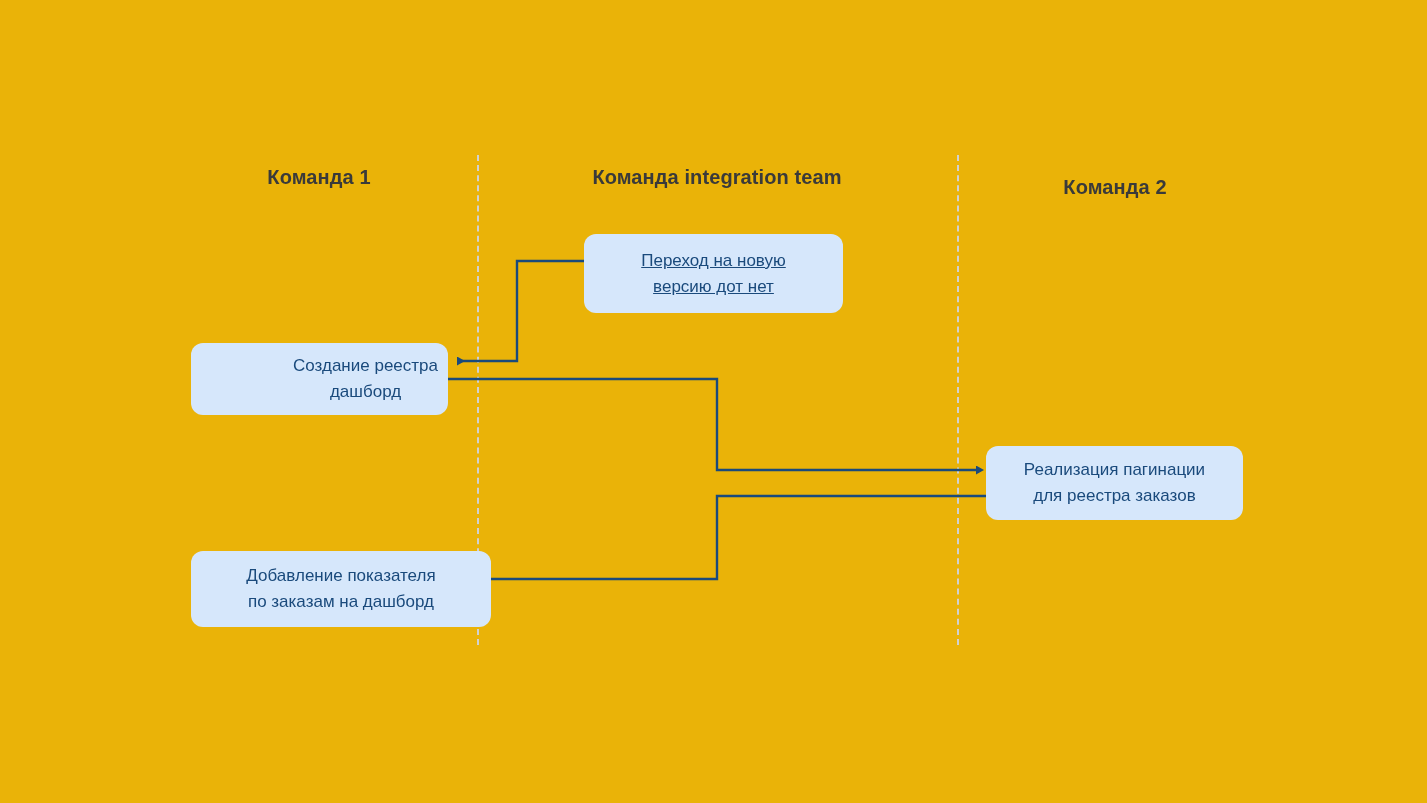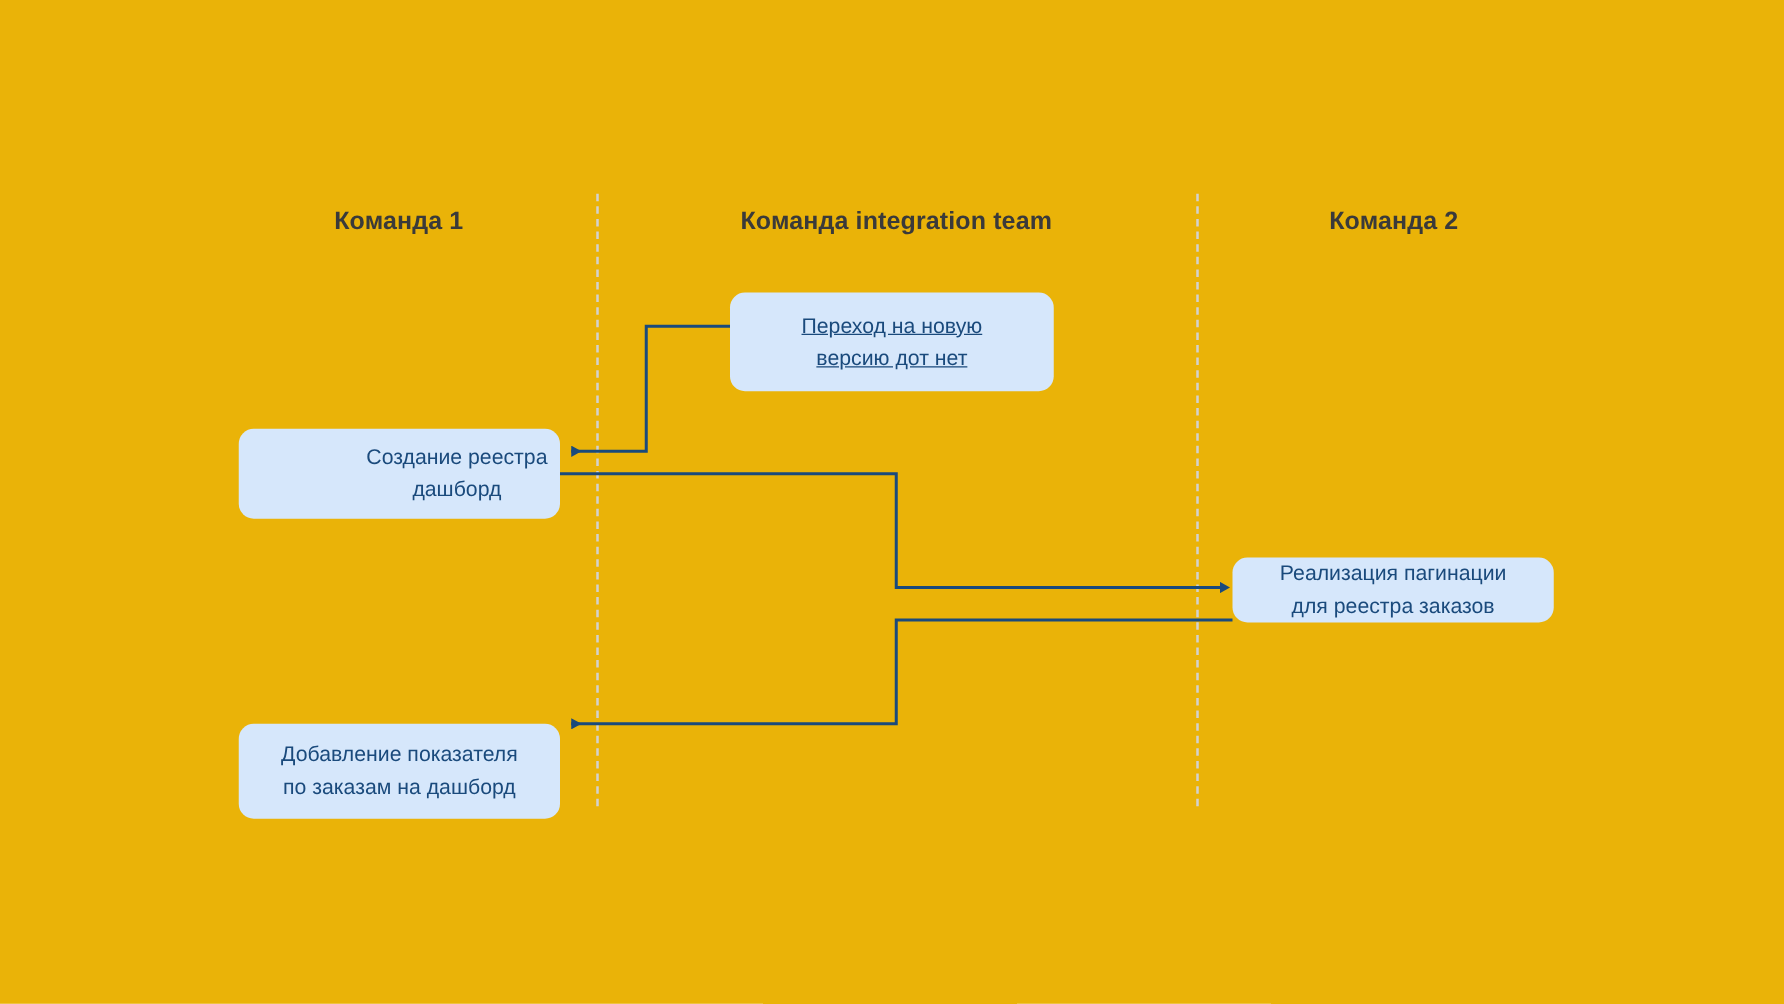--- a/index.html
+++ b/index.html
@@ -61,21 +61,21 @@
 </head>
 <body>
 
 <div id="canvas">
 
   <div class="lane-divider" style="left:477px; top:155px; height:490px;"></div>
   <div class="lane-divider" style="left:957px; top:155px; height:490px;"></div>
 
   <div class="lane-title" style="left:319px; top:166px;">Команда 1</div>
   <div class="lane-title" style="left:717px; top:166px;">Команда integration team</div>
-  <div class="lane-title" style="left:1115px; top:166px;">Команда 2</div>
+  <div class="lane-title" style="left:1115px; top:176px;">Команда 2</div>
 
   <svg id="edges" viewBox="0 0 1427 803">
     <defs>
       <marker id="arrow-left" markerWidth="9" markerHeight="9" refX="8" refY="4.5" orient="auto" markerUnits="userSpaceOnUse">
         <path d="M8,0 L0,4.5 L8,9 Z" fill="#1a4a7c"></path>
       </marker>
       <marker id="arrow-right" markerWidth="9" markerHeight="9" refX="1" refY="4.5" orient="auto" markerUnits="userSpaceOnUse">
         <path d="M0,0 L8,4.5 L0,9 Z" fill="#1a4a7c"></path>
       </marker>
     </defs>
@@ -94,27 +94,27 @@
     </div>
   </div>
 
   <div class="node" style="left:191px; top:343px; width:257px; height:72px;justify-content:flex-end;">
     <div>
       <span>Создание реестра</span>
       <span>дашборд</span>
     </div>
   </div>
 
-  <div class="node" style="left:986px; top:446px; width:257px; height:52px;">
+  <div class="node" style="left:986px; top:446px; width:257px; height:74px;">
     <div>
       <span>Реализация пагинации</span>
       <span>для реестра заказов</span>
     </div>
   </div>
 
-  <div class="node" style="left:191px; top:551px; width:257px; height:76px;margin-top:28px;">
+  <div class="node" style="left:191px; top:551px; width:300px; height:76px;">
     <div>
       <span>Добавление показателя</span>
       <span>по заказам на дашборд</span>
     </div>
   </div>
 
 </div>
 
 </body></html>

